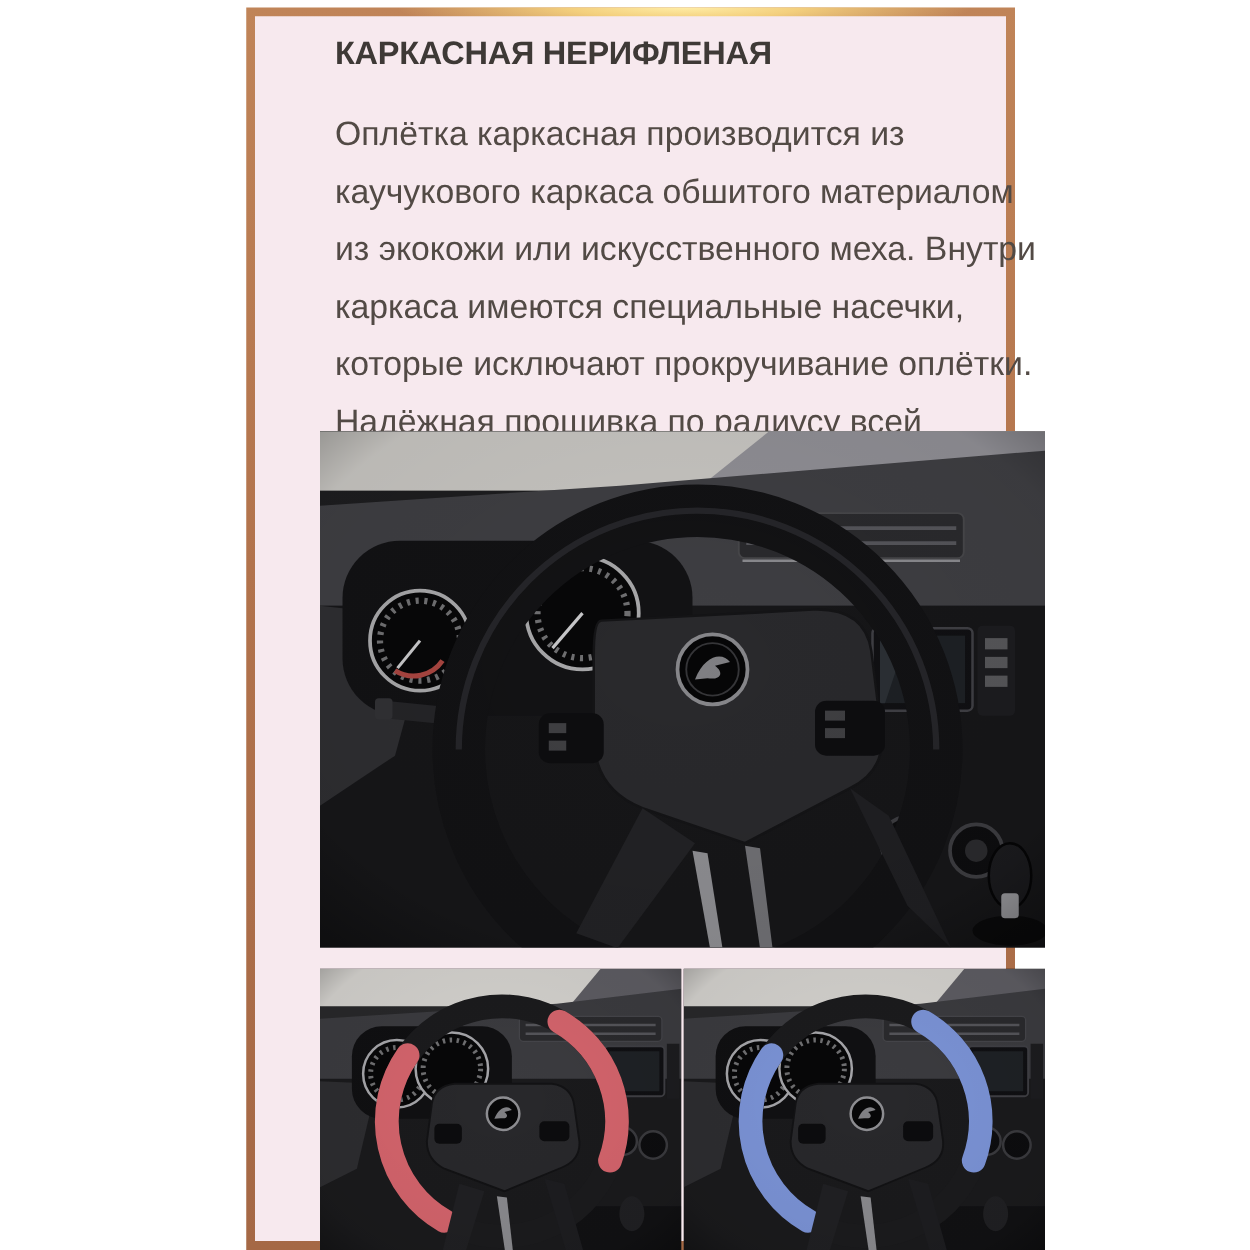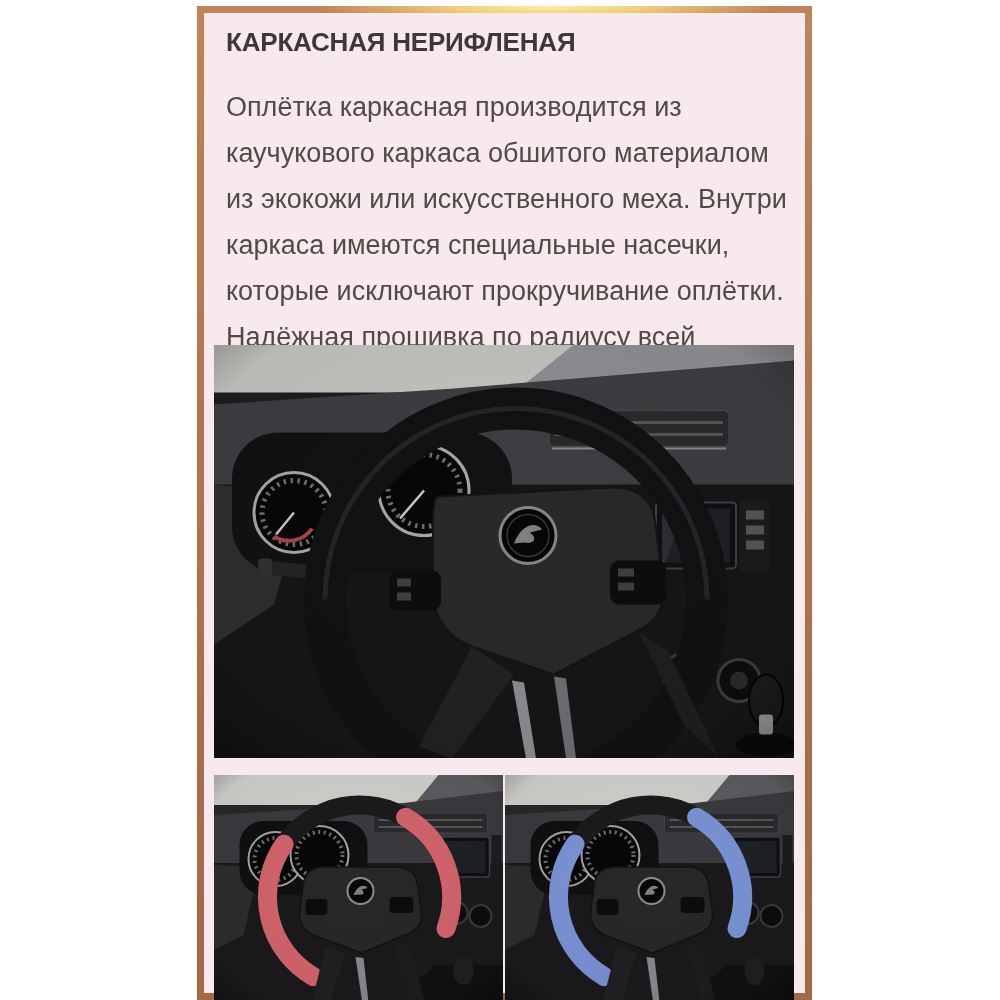--- a/index.html
+++ b/index.html
@@ -13,20 +13,21 @@
   .card{
     position:absolute;
     left:197px; top:6px;
     width:615px; height:994px;
     box-sizing:border-box;
     border:7px solid transparent;
     background:
       linear-gradient(#f7e9ee,#f7e9ee) padding-box,
       radial-gradient(230px 22px at 57% 0%, #ffeda6 0%, #f3cf7d 40%, rgba(243,207,125,0) 100%) border-box,
       linear-gradient(180deg, #c08458 0%, #b2734c 45%, #a56845 100%) border-box;
+    padding-left: 42px;
   }
   .card-inner{ width:100%; height:100%; position:relative; }
   .title{
     margin:13px 20px 0 22px;
     font-size:26px; line-height:32px;
     font-weight:bold;
     letter-spacing:-0.2px;
     color:#3e3936;
   }
   .description{

